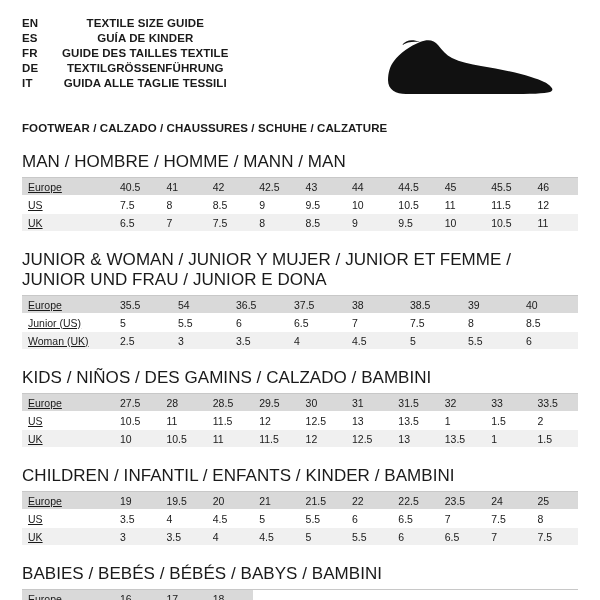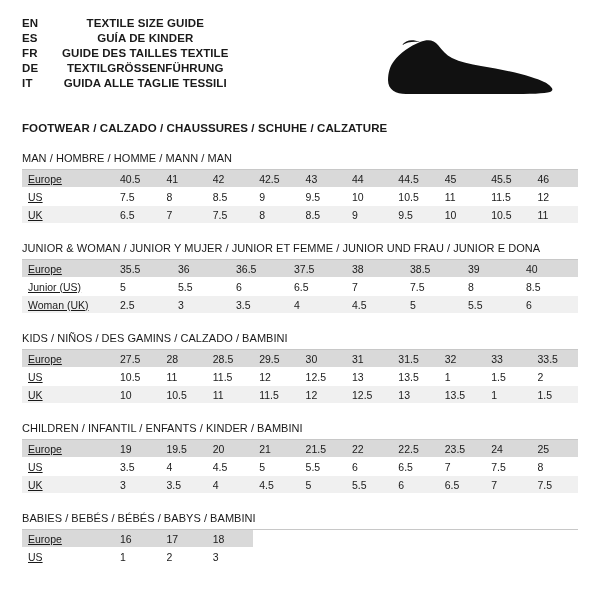--- a/index.html
+++ b/index.html
@@ -63,21 +63,21 @@
     letter-spacing: 0.1px;
     margin-top: 16px;
     margin-bottom: 4px;
   }
 
   
   .block {
     margin-top: 18px;
   }
   .block-title {
-    font-size: 11px;
+    font-size: 17px;
     font-weight: normal;
     padding-bottom: 5px;
     border-bottom: 1px solid #c8c8c8;
     margin-bottom: 0;
     letter-spacing: 0.05px;
   }
   table.sizes {
     border-collapse: collapse;
     width: 100%;
     table-layout: fixed;
@@ -222,21 +222,21 @@
             <col style="width: 58px;">
             <col style="width: 58px;">
             <col style="width: 58px;">
             <col style="width: 58px;">
             <col style="width: 58px;">
           </colgroup>
           <tbody>
             <tr class="head">
               <td class="label">Europe</td>
               <td>35.5</td>
-              <td>36</td>
+              <td>54</td>
               <td>36.5</td>
               <td>37.5</td>
               <td>38</td>
               <td>38.5</td>
               <td>39</td>
               <td>40</td>
             </tr>
             <tr class="plain">
               <td class="label">Junior (US)</td>
               <td>5</td>

